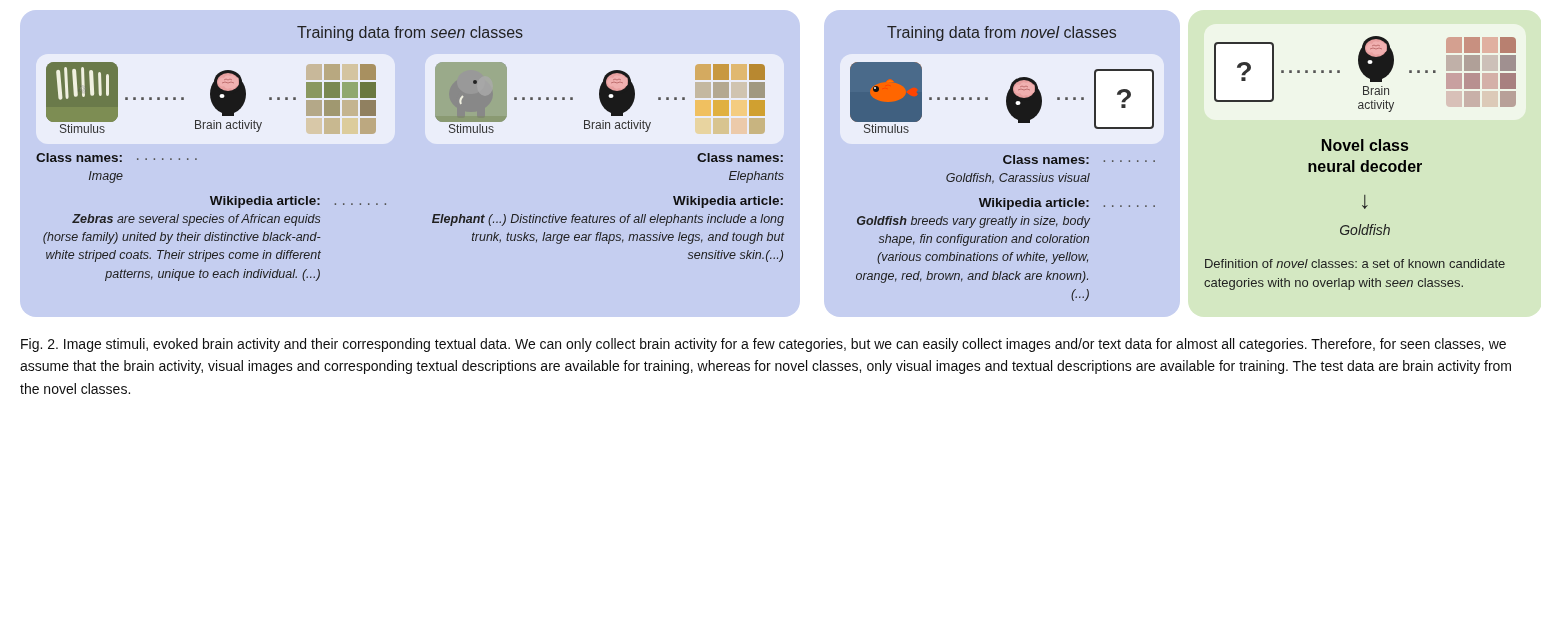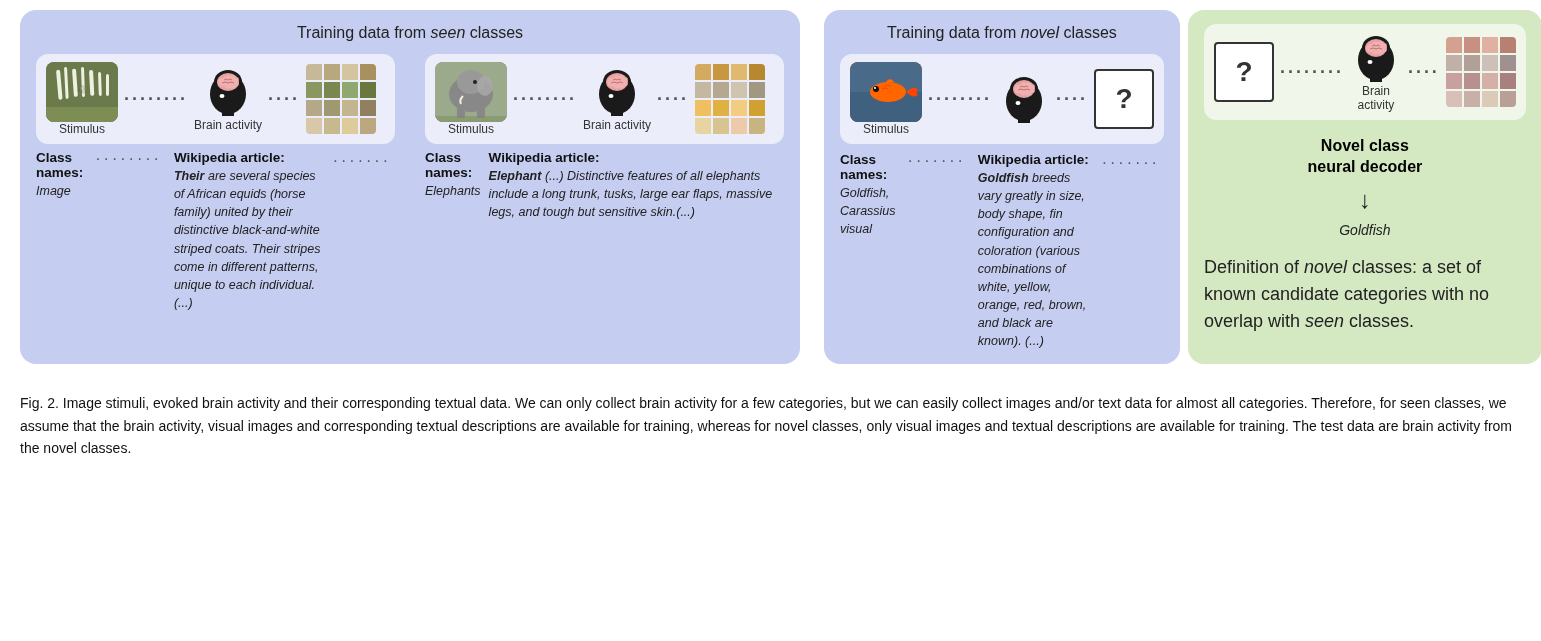--- a/index.html
+++ b/index.html
@@ -129,22 +129,23 @@
 
     .grid-cell {
       width: 16px;
       height: 16px;
     }
 
     
     .text-content {
       flex: 1;
       display: flex;
-      flex-direction: row;
+      flex-direction: column;
       gap: 8px;
+      text-align: right;
     }
 
     .section-heading {
       font-size: 13.5px;
       font-weight: bold;
       color: #111;
       margin-bottom: 2px;
     }
 
     .section-body {
@@ -189,35 +190,35 @@
       color: #222;
     }
 
     .result-label {
       font-size: 14px;
       font-style: italic;
       color: #222;
     }
 
     .definition-text {
-      font-size: 18px;
+      font-size: 13px;
       color: #222;
       line-height: 1.5;
     }
 
     .definition-text em {
       font-style: italic;
     }
 
     
     .caption {
       font-size: 14px;
       color: #111;
       line-height: 1.6;
-      margin-top: 16px;
+      margin-top: 4px;
     }
 
     
     .seen-inner {
       display: flex;
       gap: 0;
       flex: 1;
     }
 
     .seen-col {
@@ -347,21 +348,21 @@
             <div style="display:flex;gap:8px;align-items:flex-start">
               <div>
                 <div class="section-heading">Class names:</div>
                 <div class="section-body">Image</div>
               </div>
               <div class="dots-connector">········</div>
             </div>
             <div style="display:flex;gap:8px;align-items:flex-start">
               <div style="flex:1">
                 <div class="section-heading">Wikipedia article:</div>
-                <div class="section-body"><strong>Their</strong> are several species of African equids (horse family) united by their distinctive black-and-white striped coats. Their stripes come in different patterns, unique to each individual. (...)</div>
+                <div class="section-body"><strong>Zebras</strong> are several species of African equids (horse family) united by their distinctive black-and-white striped coats. Their stripes come in different patterns, unique to each individual. (...)</div>
               </div>
               <div class="dots-connector" style="align-self:flex-start;padding-top:2px">·······</div>
             </div>
           </div>
         </div>
 
         <div class="seen-divider"></div>
 
         <div class="seen-col">
 

